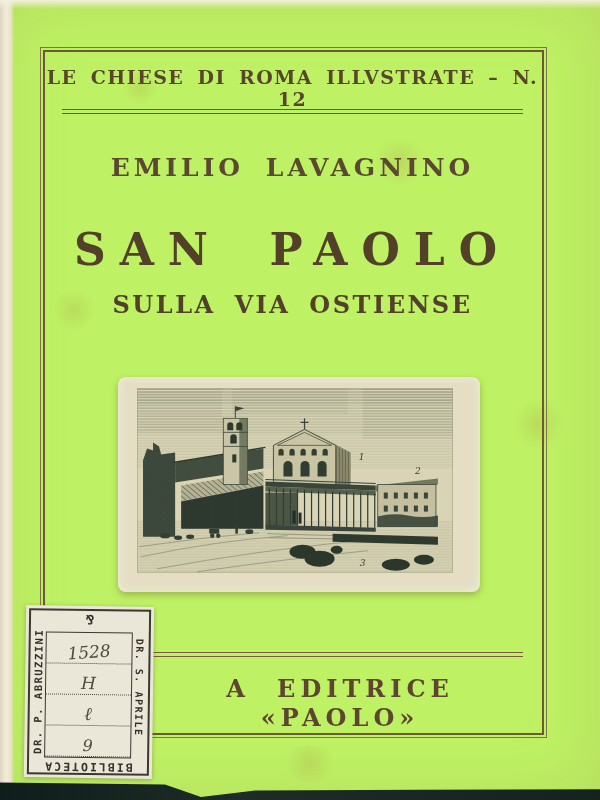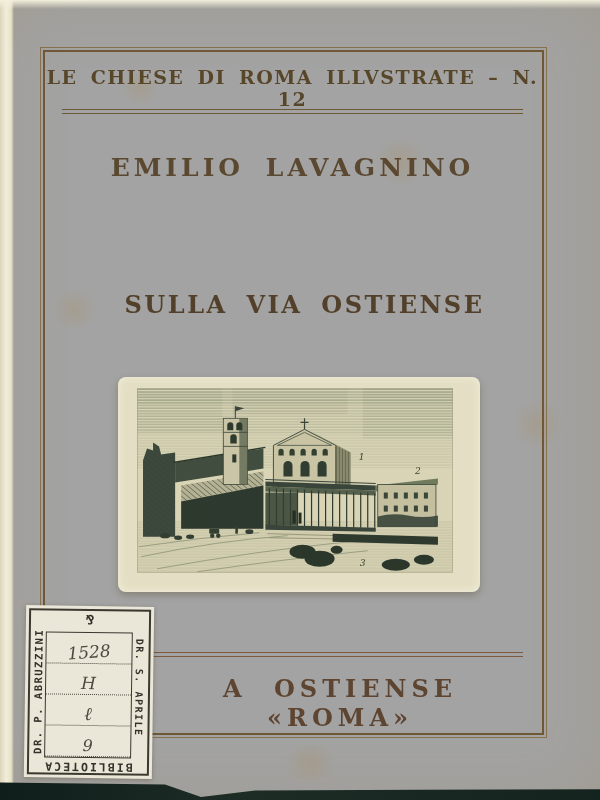--- a/index.html
+++ b/index.html
@@ -1,17 +1,17 @@
 <!DOCTYPE html>
 <html><head>
 <meta charset="utf-8">
 <style>
   html,body{margin:0;padding:0;background:#777;}
   #photo{position:relative;width:600px;height:800px;overflow:hidden;
-    background:#a3a3a3;
+    background:#bef264;
     font-family:"DejaVu Serif","Liberation Serif",serif;
     box-shadow:inset 0 0 70px rgba(150,125,70,.20);}
   
   .edge-left{position:absolute;left:0;top:0;width:14px;height:800px;
     background:linear-gradient(90deg,#dcd6bd 0%,#f2edd9 45%,#e7e1c6 80%,rgba(231,225,198,0) 100%);}
   .edge-top{position:absolute;left:0;top:0;width:600px;height:9px;
     background:linear-gradient(#f3efdc,rgba(243,239,220,0));}
   .stain{position:absolute;border-radius:50%;pointer-events:none;
     background:radial-gradient(circle,rgba(172,132,62,.20),rgba(172,132,62,0) 70%);}
   
@@ -23,21 +23,21 @@
   .series{position:absolute;left:45px;top:66px;width:495px;text-align:center;
     font-size:19px;font-weight:bold;letter-spacing:1.5px;word-spacing:5px;color:#584629;}
   .rule{position:absolute;height:3px;border-top:1.5px solid #6d5837;border-bottom:1px solid #6d5837;}
   .rule-header{left:62px;top:109px;width:461px;}
   .rule-pub{left:62px;top:652px;width:461px;border-color:#7c5a40;}
   .author{position:absolute;left:45px;top:153px;width:495px;text-align:center;
     font-size:25px;font-weight:600;letter-spacing:4px;word-spacing:9px;color:#5b4830;}
   .title{position:absolute;left:45px;top:224px;width:495px;text-align:center;
     font-size:44px;font-weight:bold;letter-spacing:14px;word-spacing:18px;color:#524028;}
   .subtitle{position:absolute;left:45px;top:290px;width:495px;text-align:center;
-    font-size:24px;font-weight:bold;letter-spacing:2.5px;word-spacing:8px;color:#52402a;padding-left:12px;}
+    font-size:24px;font-weight:bold;letter-spacing:2.5px;word-spacing:8px;color:#52402a;}
   .publisher{position:absolute;left:150px;top:674px;width:380px;text-align:center;
     font-size:24px;font-weight:600;letter-spacing:5px;word-spacing:14px;color:#5e4531;}
   
   .plate{position:absolute;left:118px;top:377px;width:362px;height:215px;
     background:#e4dfc4;border-radius:8px;
     box-shadow:0 3px 7px rgba(80,70,40,.35), inset 0 0 8px rgba(255,255,245,.5);}
   .plate svg{position:absolute;left:19px;top:11px;}
   
   .stamp{position:absolute;left:25px;top:606px;width:128px;height:172px;
     background:#ebe7d8;transform:rotate(.8deg);z-index:5;
@@ -84,20 +84,21 @@
   <div class="stain" style="left:120px;top:70px;width:40px;height:34px;"></div>
 
   <div class="frame-outer">
     <div class="frame-inner"></div>
   </div>
 
   <div class="series">LE CHIESE DI ROMA ILLVSTRATE – N. 12</div>
   <div class="rule rule-header"></div>
 
   <div class="author">EMILIO LAVAGNINO</div>
+  <div class="title">SAN PAOLO</div>
   <div class="subtitle">SULLA VIA OSTIENSE</div>
 
   <div class="plate">
     <svg width="316" height="185" viewBox="0 0 315 184">
       <defs>
         <pattern id="skyh" width="4" height="2.7" patternUnits="userSpaceOnUse">
           <path d="M0 1 H4" stroke="#5d6a54" stroke-width="0.55"></path>
         </pattern>
         <pattern id="diag" width="4" height="4" patternUnits="userSpaceOnUse" patternTransform="rotate(40)">
           <path d="M0 2 H4" stroke="#41503e" stroke-width="0.7"></path>
@@ -219,21 +220,21 @@
         <text x="221" y="72">1</text>
         <text x="277" y="86">2</text>
         <text x="222" y="177">3</text>
       </g>
 
       <rect x="0.5" y="0.5" width="314" height="183" fill="none" stroke="#9a957a" opacity="0.5"></rect>
     </svg>
   </div>
 
   <div class="rule rule-pub"></div>
-  <div class="publisher">A OSTIENSE «ROMA»</div>
+  <div class="publisher">A EDITRICE «PAOLO»</div>
 
   <div class="stamp">
     <div class="stamp-border"></div>
     <span class="vtx stamp-left">DR. P. ABRUZZINI</span>
     <span class="vtx stamp-right">DR. S. APRILE</span>
     <span class="stamp-top">&amp;</span>
     <span class="stamp-bottom">BIBLIOTECA</span>
     <div class="stamp-box">
       <div class="stamp-row">
         <span class="hand hand-0">1528</span>

